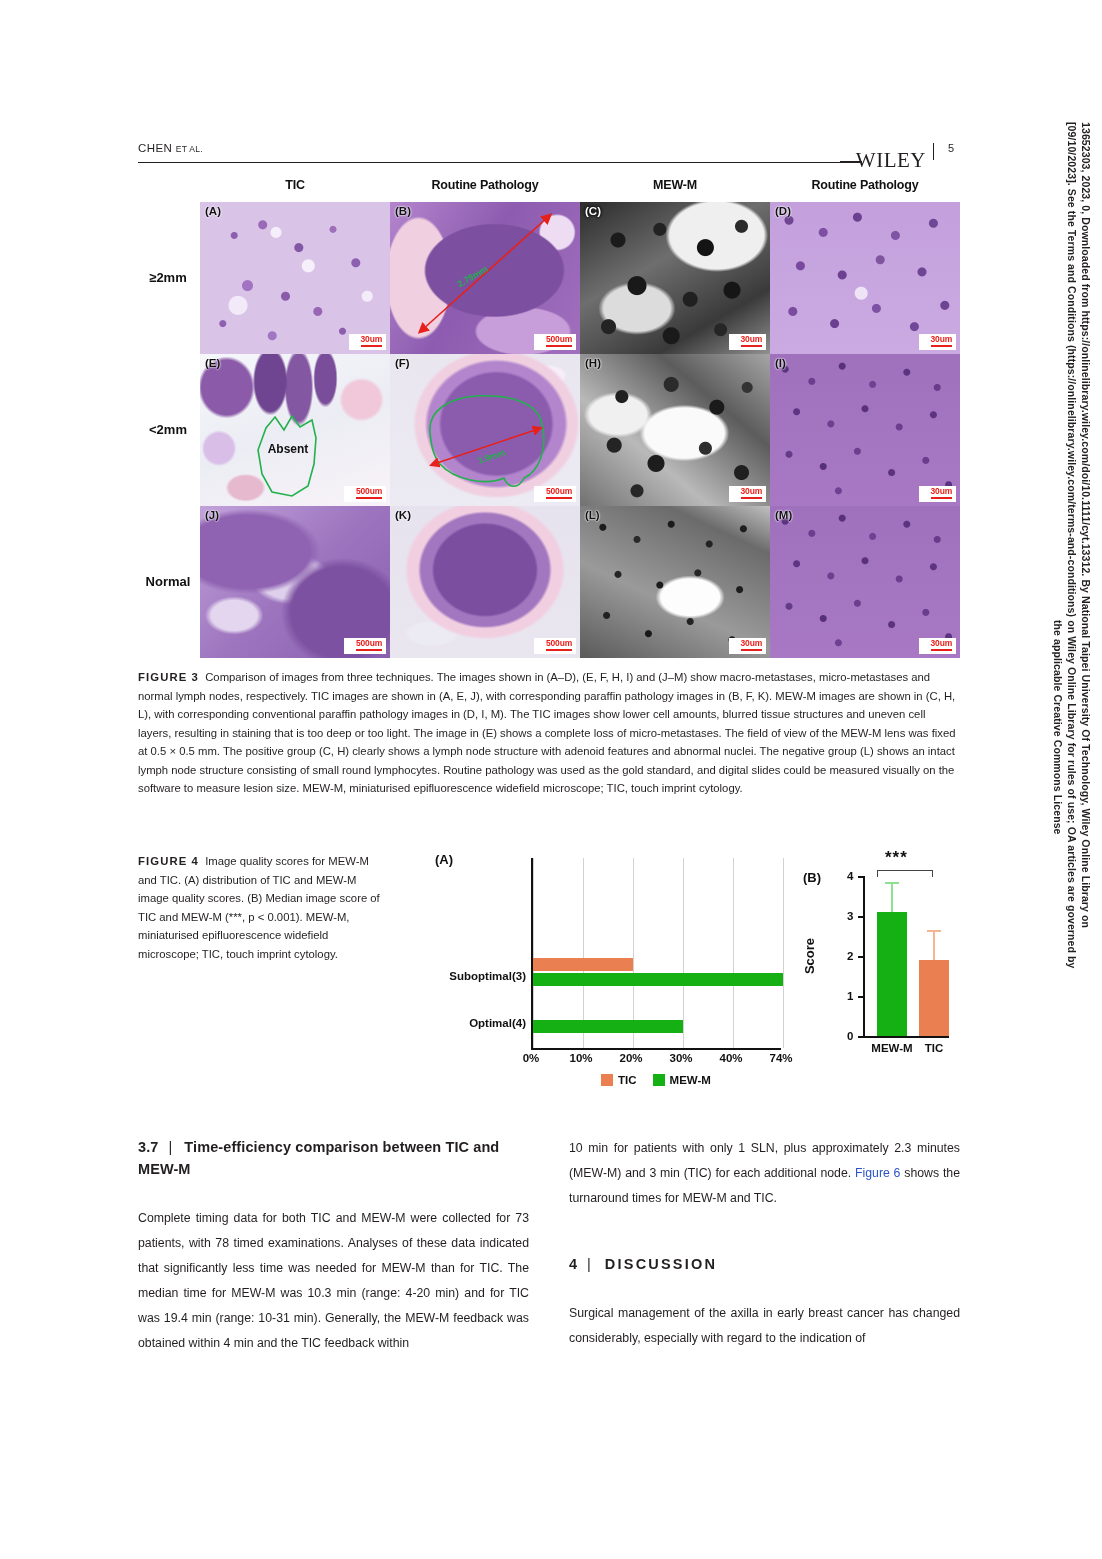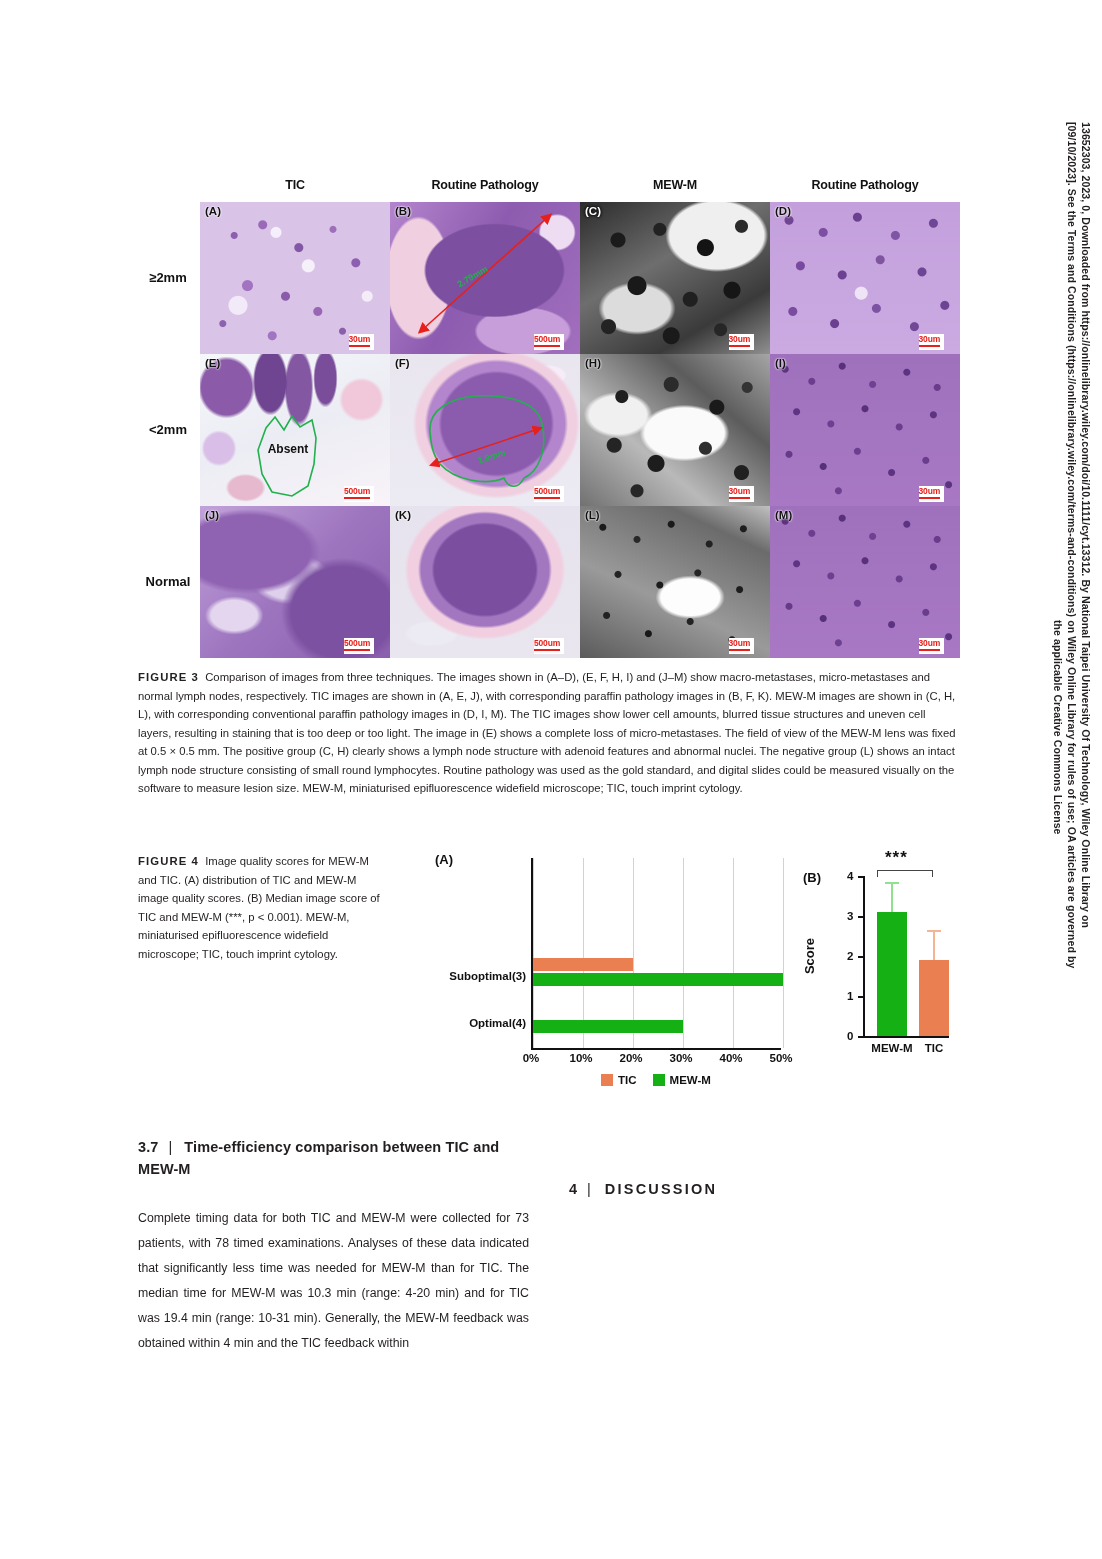--- a/index.html
+++ b/index.html
@@ -79,22 +79,22 @@
   .micro {
     position:relative; overflow:hidden;
     background:#cbb3dd;
   }
   .micro .plabel {
     position:absolute; left:5px; top:3px; z-index:6;
     font-size:11.5px; font-weight:bold; color:#111;
     text-shadow:0 0 2px #fff,0 0 2px #fff;
   }
   .micro .scalebar {
-    position:absolute; right:16px; bottom:4px; z-index:6;
-    background:#ffffff; padding:1px 4px 3px 0; line-height:1;
+    position:absolute; right:4px; bottom:4px; z-index:6;
+    background:#ffffff; padding:1px 4px 3px 12px; line-height:1;
   }
   .micro .scalebar .txt {
     display:block; font-size:8.5px; font-weight:bold; color:#e8201b; letter-spacing:-.2px;
   }
   .micro .scalebar .bar { display:block; height:2.5px; background:#e8201b; margin-top:1px; }
   .micro .annot-green {
     position:absolute; z-index:6;
     font-size:9px; font-weight:bold; color:#22b14c;
     transform:rotate(-30deg); transform-origin:left center;
   }
@@ -381,20 +381,28 @@
   }
   #side-1 { left:52px;  top:122px; transform:rotate(90deg); }
   #side-2 { left:38px;  top:122px; transform:rotate(90deg); }
   #side-3 { left:24px;  top:620px; transform:rotate(90deg); }
 </style>
 </head>
 <body>
 
 <div class="page">
 
+  <div id="running-head">
+    <div class="rh-left"><span>CHEN</span> <span class="etal">ET AL.</span></div>
+    <div class="rule"></div>
+    <div class="wiley-dash"></div>
+    <div class="wiley">WILEY</div>
+    <div class="pagebar"></div>
+    <div class="pagenum">5</div>
+  </div>
 
   <div id="figure3">
 
     <div class="f3-colheads">
       <div class="ch c0">TIC</div>
       <div class="ch c1">Routine Pathology</div>
       <div class="ch c2">MEW-M</div>
       <div class="ch c3">Routine Pathology</div>
     </div>
 
@@ -555,21 +563,21 @@
             <div class="pa-bar mewm" style="width: 150px; background: rgb(20, 176, 20);"></div>
           </div>
         </div>
       <div class="pa-axis"></div>
       <div id="pa-ticks">
           <div class="pa-tick" style="left: 96px;">0%</div>
           <div class="pa-tick" style="left: 146px;">10%</div>
           <div class="pa-tick" style="left: 196px;">20%</div>
           <div class="pa-tick" style="left: 246px;">30%</div>
           <div class="pa-tick" style="left: 296px;">40%</div>
-          <div class="pa-tick" style="left: 346px;">50%</div>
+          <div class="pa-tick" style="left: 346px;">74%</div>
         </div>
       <div class="pa-legend" id="pa-legend">
           <div class="item">
             <span class="sw" style="background: rgb(234, 128, 81);"></span>
             <span class="lbl">TIC</span>
           </div>
           <div class="item">
             <span class="sw" style="background: rgb(20, 176, 20);"></span>
             <span class="lbl">MEW-M</span>
           </div>
@@ -613,24 +621,26 @@
   <div id="body-text">
 
     <div class="col left">
       <h2 class="sec">
         <span class="num">3.7</span><span class="pipe">|</span><span>Time-efficiency comparison between TIC and MEW-M</span>
       </h2>
       <p class="body">Complete timing data for both TIC and MEW-M were collected for 73 patients, with 78 timed examinations. Analyses of these data indicated that significantly less time was needed for MEW-M than for TIC. The median time for MEW-M was 10.3 min (range: 4-20 min) and for TIC was 19.4 min (range: 10-31 min). Generally, the MEW-M feedback was obtained within 4 min and the TIC feedback within</p>
     </div>
 
     <div class="col right">
+      <p class="body"><span>10 min for patients with only 1 SLN, plus approximately 2.3 minutes (MEW-M) and 3 min (TIC) for each additional node. </span><a class="xref" href="#">Figure 6</a><span> shows the turnaround times for MEW-M and TIC.</span></p>
 
       <h2 class="disc">
         <span class="num">4</span><span class="pipe">|</span><span>DISCUSSION</span>
       </h2>
+      <p class="body">Surgical management of the axilla in early breast cancer has changed considerably, especially with regard to the indication of</p>
     </div>
 
   </div>
 
   <div id="sidebar">
     <div class="side-line" id="side-1">13652303, 2023, 0, Downloaded from https://onlinelibrary.wiley.com/doi/10.1111/cyt.13312. By National Taipei University Of Technology, Wiley Online Library on</div>
     <div class="side-line" id="side-2">[09/10/2023]. See the Terms and Conditions (https://onlinelibrary.wiley.com/terms-and-conditions) on Wiley Online Library for rules of use; OA articles are governed by</div>
     <div class="side-line" id="side-3">the applicable Creative Commons License</div>
   </div>
 

